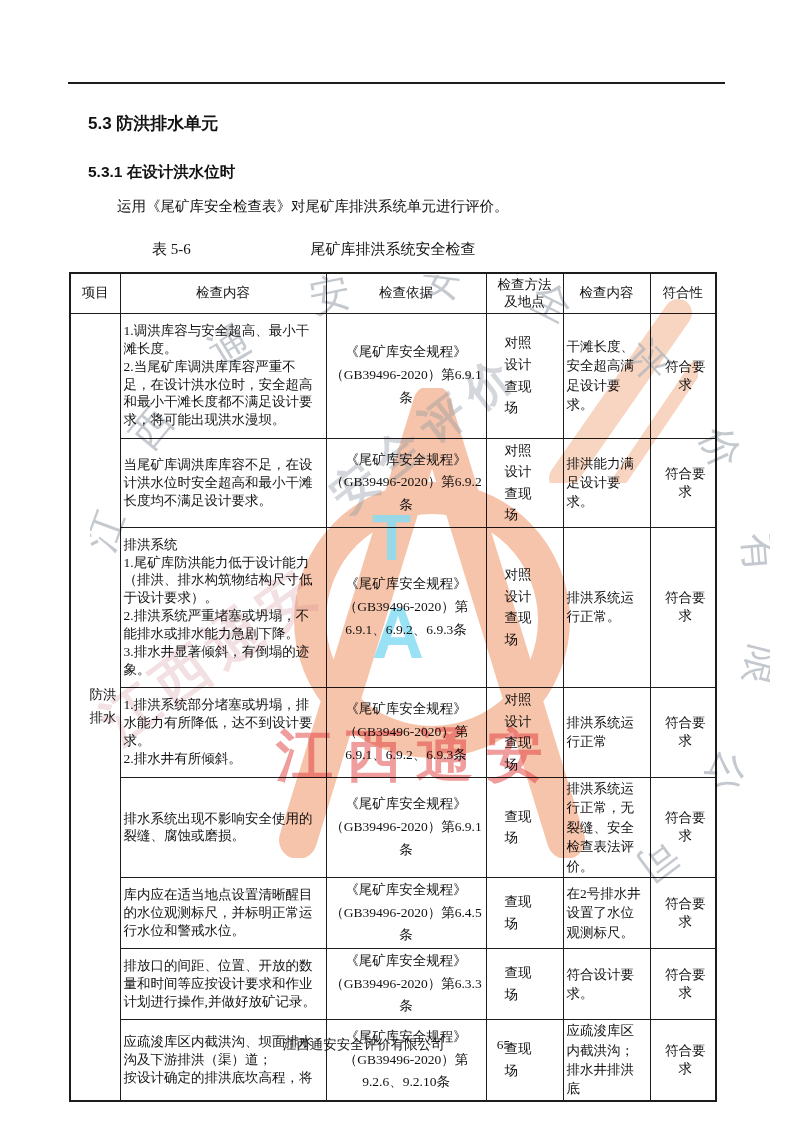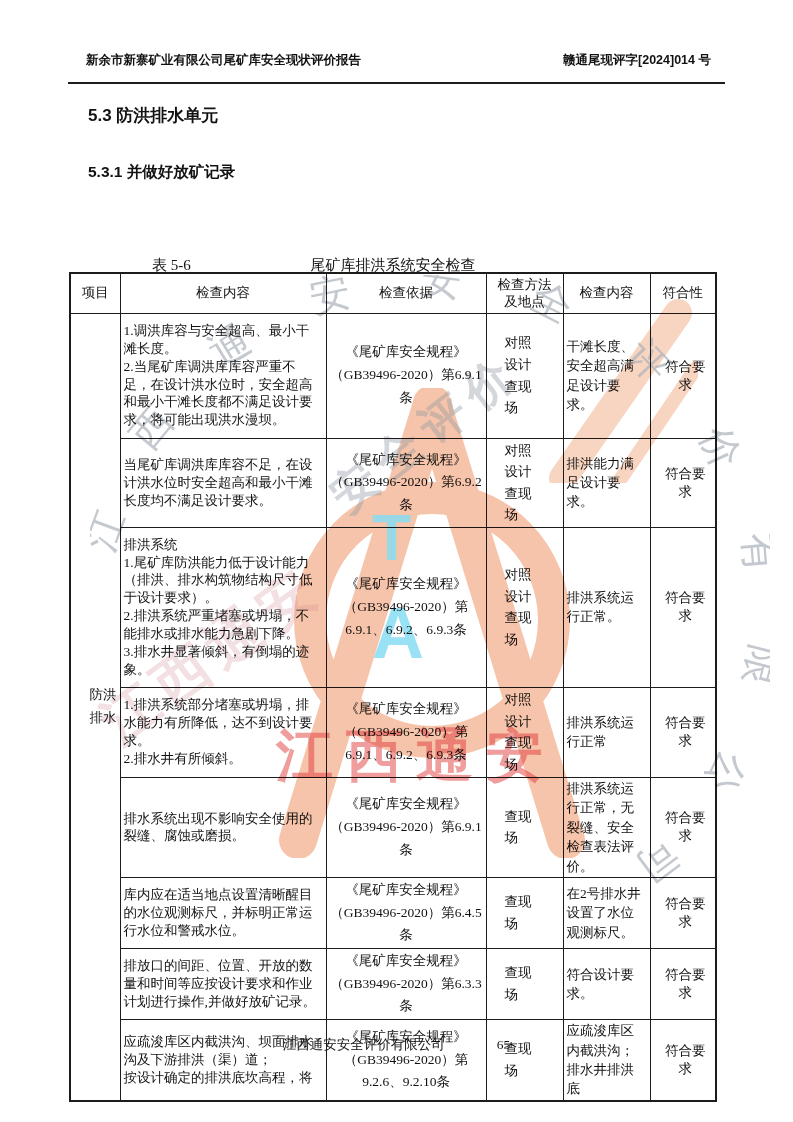--- a/index.html
+++ b/index.html
@@ -10,27 +10,27 @@
   }
   
   .doc-header{
     position:absolute; top:52px; left:68px; right:68px;
     display:flex; justify-content:space-between; align-items:flex-end;
     font-family:"Liberation Sans", sans-serif; font-weight:bold;
     font-size:12.5px; padding:0 14px 0 18px;
   }
   .header-rule{position:absolute; top:82px; left:68px; right:68px; border-top:2px solid #1c1c1c;}
   
-  .h1{position:absolute; top:104px; left:88px; font-family:"Liberation Sans",sans-serif;
+  .h1{position:absolute; top:112px; left:88px; font-family:"Liberation Sans",sans-serif;
       font-weight:bold; font-size:17px;}
   .h2{position:absolute; top:162px; left:88px; font-family:"Liberation Sans",sans-serif;
       font-weight:bold; font-size:15.5px;}
   .intro{position:absolute; top:196px; left:88px; right:80px; font-size:14.5px;
       text-indent:2em; line-height:1.4;}
-  .caption{position:absolute; top:256px; left:70px; width:646px; text-align:center; font-size:15px;}
+  .caption{position:absolute; top:240px; left:70px; width:646px; text-align:center; font-size:15px;}
   .caption .cap-label{position:absolute; left:82px; top:0;}
   
   .tbl-wrap{position:absolute; top:272px; left:69px; width:748px; z-index:1;}
   table.checklist{border-collapse:collapse; table-layout:fixed; width:648px;
       border:2px solid #1c1c1c; font-size:13.5px;}
   .checklist th,.checklist td{border:1px solid #1c1c1c; vertical-align:middle;
       padding:1px 3px; white-space:pre-line; overflow:hidden;}
   .checklist thead tr{height:40px;}
   .checklist th{font-weight:normal; text-align:center; line-height:1.3; padding:1px 2px;}
   td.c-project{text-align:right; line-height:1.7;}
@@ -63,28 +63,25 @@
       color:rgba(205,130,140,.25); white-space:nowrap;}
   .wm-ghost2{position:absolute; left:318px; top:478px; transform:rotate(-38deg); transform-origin:left top;
       font-family:"Liberation Sans",sans-serif; font-weight:bold; font-size:46px; letter-spacing:10px;
       color:rgba(140,150,160,.38); white-space:nowrap;}
 </style>
 </head>
 <body>
 
 <div class="page">
 
-  <div class="doc-header">
-    <span>新余市新寨矿业有限公司尾矿库安全现状评价报告</span>
-    <span>赣通尾现评字[2024]014 号</span>
-  </div>
   <div class="header-rule"></div>
 
   <div class="h1">5.3 防洪排水单元</div>
-  <div class="h2">5.3.1 并做好放矿记录</div>
+  <div class="h2">5.3.1 在设计洪水位时</div>
+  <div class="intro">运用《尾矿库安全检查表》对尾矿库排洪系统单元进行评价。</div>
 
   <div class="caption">
     <span class="cap-label">表 5-6</span>
     <span>尾矿库排洪系统安全检查</span>
   </div>
 
   <div class="tbl-wrap">
     <table class="checklist">
       <colgroup>
         <col style="width:50px">

